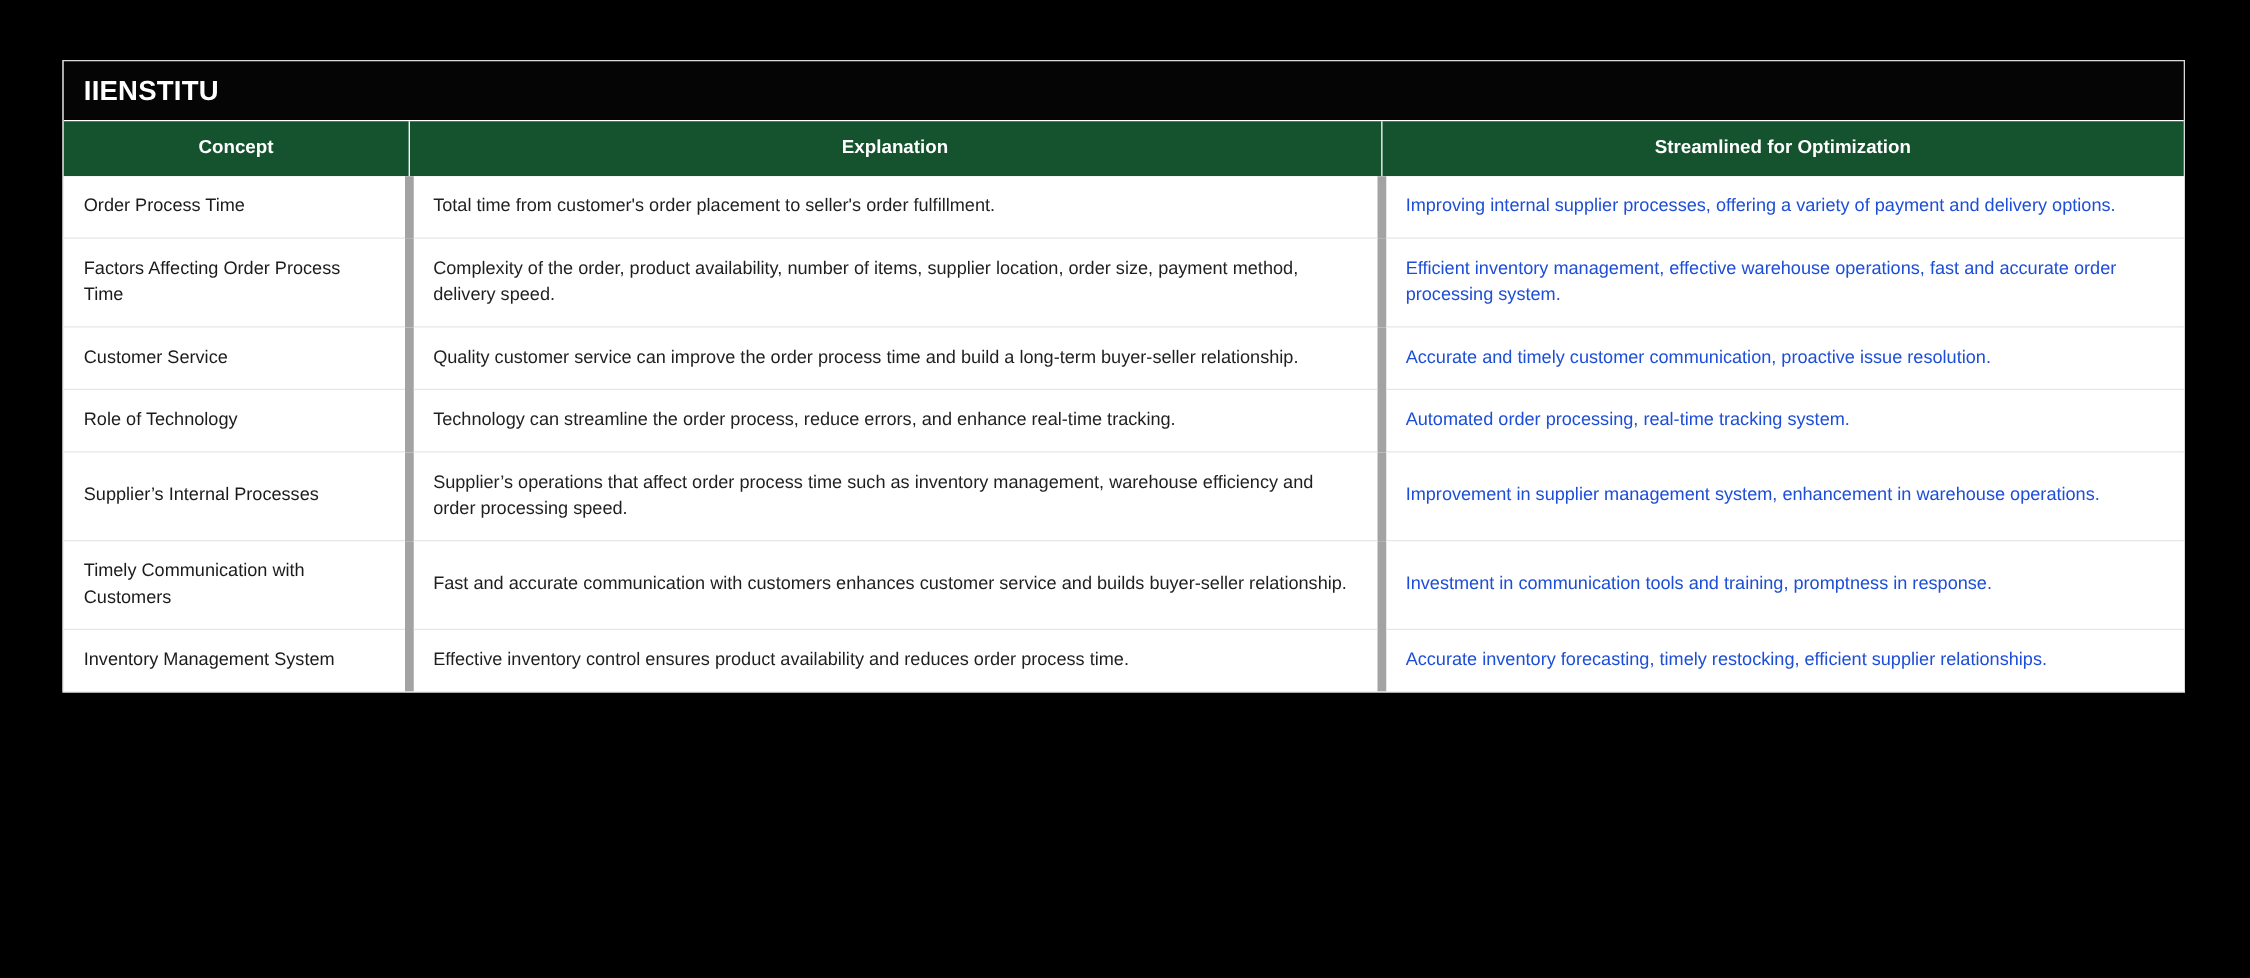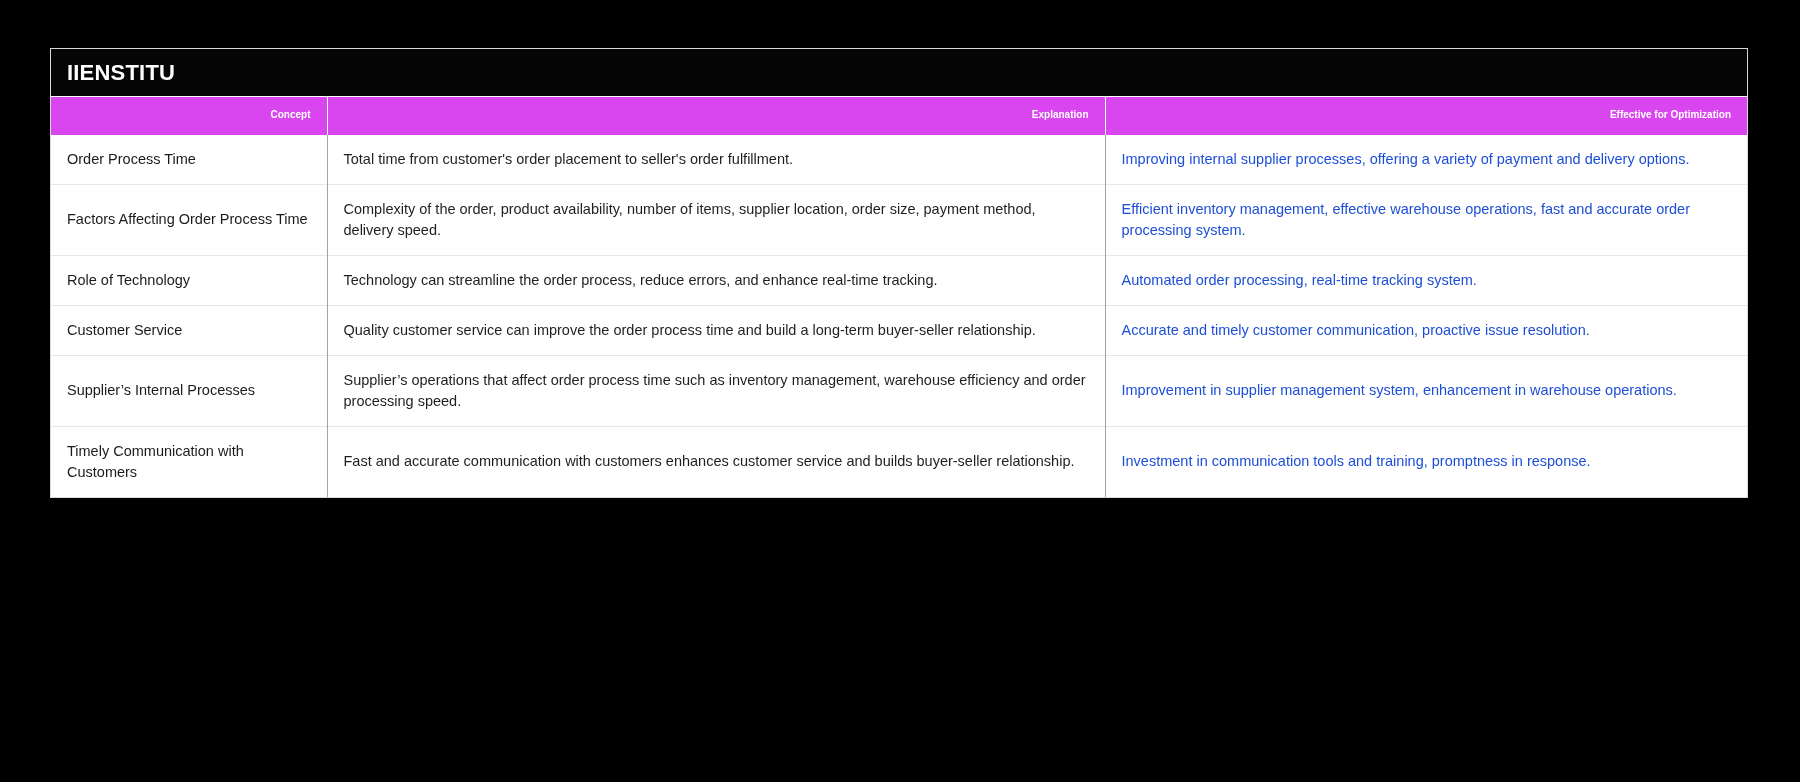--- a/index.html
+++ b/index.html
@@ -55,38 +55,38 @@
     width: 100%;
     table-layout: fixed;
     background: #ffffff;
   }
 
   col.c1 { width: 276px; }
   col.c2 { width: 778px; }
   col.c3 { width: 642px; }
 
   thead th {
-    background: #d946ef;
+    background: #14532d;
     color: #ffffff;
-    font-size: 10px;
+    font-size: 15px;
     font-weight: bold;
-    text-align: right;
+    text-align: center;
     padding: 12px 16px 13px 16px;
     border-right: 1px solid #ffffff;
     vertical-align: middle;
     line-height: 1.25;
   }
   thead th:last-child { border-right: none; }
 
   tbody td {
     font-size: 14.5px;
     color: #1b1b1b;
     padding: 14px 16px;
     border-top: 1px solid #e6e6e6;
-    border-right: 1px solid #a3a3a3;
+    border-right: 7px solid #a3a3a3;
     vertical-align: middle;
     line-height: 1.45;
     background: #ffffff;
     word-wrap: break-word;
   }
   tbody td:last-child { border-right: none; }
   tbody tr:first-child td { border-top: none; }
 
   td.concept-cell { color: #1b1b1b; }
   td.explanation-cell { color: #1f1f1f; margin-left: 28px; }
@@ -106,52 +106,57 @@
     <table class="data-table">
       <colgroup>
         <col class="c1">
         <col class="c2">
         <col class="c3">
       </colgroup>
       <thead>
         <tr>
           <th>Concept</th>
           <th>Explanation</th>
-          <th>Effective for Optimization</th>
+          <th>Streamlined for Optimization</th>
         </tr>
       </thead>
       <tbody id="table-body">
           <tr>
             <td class="concept-cell">Order Process Time</td>
             <td class="explanation-cell">Total time from customer's order placement to seller's order fulfillment.</td>
             <td class="strategy-cell">Improving internal supplier processes, offering a variety of payment and delivery options.</td>
           </tr>
           <tr>
             <td class="concept-cell">Factors Affecting Order Process Time</td>
             <td class="explanation-cell">Complexity of the order, product availability, number of items, supplier location, order size, payment method, delivery speed.</td>
             <td class="strategy-cell">Efficient inventory management, effective warehouse operations, fast and accurate order processing system.</td>
           </tr>
           <tr>
+            <td class="concept-cell">Customer Service</td>
+            <td class="explanation-cell">Quality customer service can improve the order process time and build a long-term buyer-seller relationship.</td>
+            <td class="strategy-cell">Accurate and timely customer communication, proactive issue resolution.</td>
+          </tr>
+          <tr>
             <td class="concept-cell">Role of Technology</td>
             <td class="explanation-cell">Technology can streamline the order process, reduce errors, and enhance real-time tracking.</td>
             <td class="strategy-cell">Automated order processing, real-time tracking system.</td>
-          </tr>
-          <tr>
-            <td class="concept-cell">Customer Service</td>
-            <td class="explanation-cell">Quality customer service can improve the order process time and build a long-term buyer-seller relationship.</td>
-            <td class="strategy-cell">Accurate and timely customer communication, proactive issue resolution.</td>
           </tr>
           <tr>
             <td class="concept-cell">Supplier’s Internal Processes</td>
             <td class="explanation-cell">Supplier’s operations that affect order process time such as inventory management, warehouse efficiency and order processing speed.</td>
             <td class="strategy-cell">Improvement in supplier management system, enhancement in warehouse operations.</td>
           </tr>
           <tr>
             <td class="concept-cell">Timely Communication with Customers</td>
             <td class="explanation-cell">Fast and accurate communication with customers enhances customer service and builds buyer-seller relationship.</td>
             <td class="strategy-cell">Investment in communication tools and training, promptness in response.</td>
           </tr>
+          <tr>
+            <td class="concept-cell">Inventory Management System</td>
+            <td class="explanation-cell">Effective inventory control ensures product availability and reduces order process time.</td>
+            <td class="strategy-cell">Accurate inventory forecasting, timely restocking, efficient supplier relationships.</td>
+          </tr>
         </tbody>
     </table>
 
   </div>
 
 </div>
 
 </body></html>

